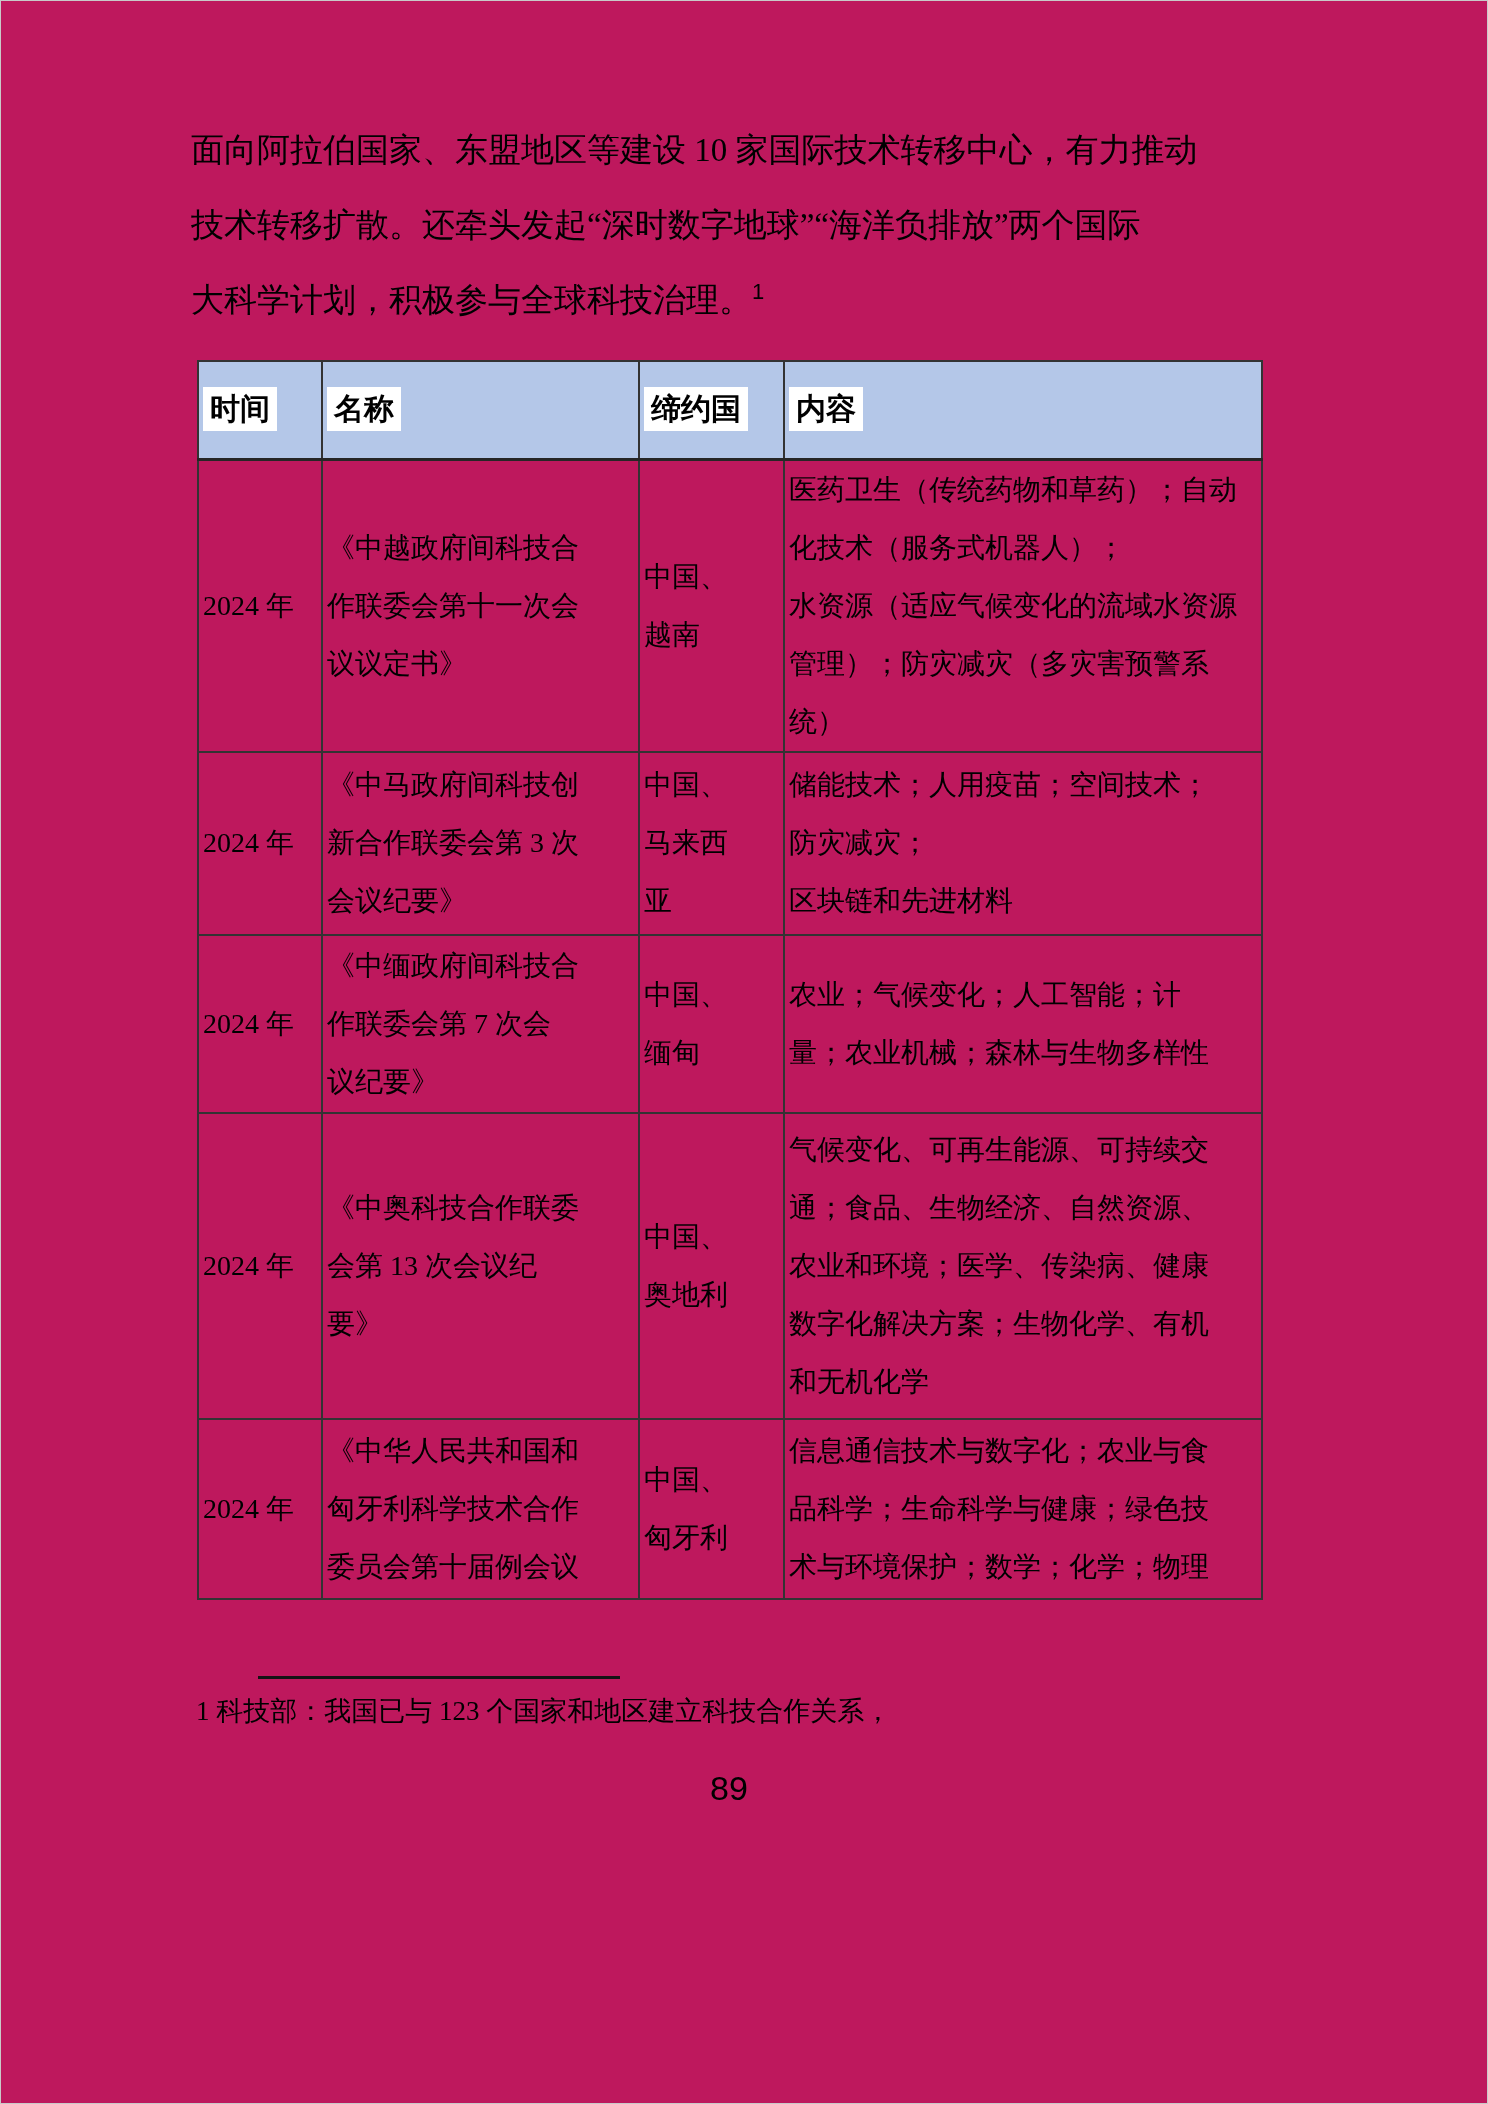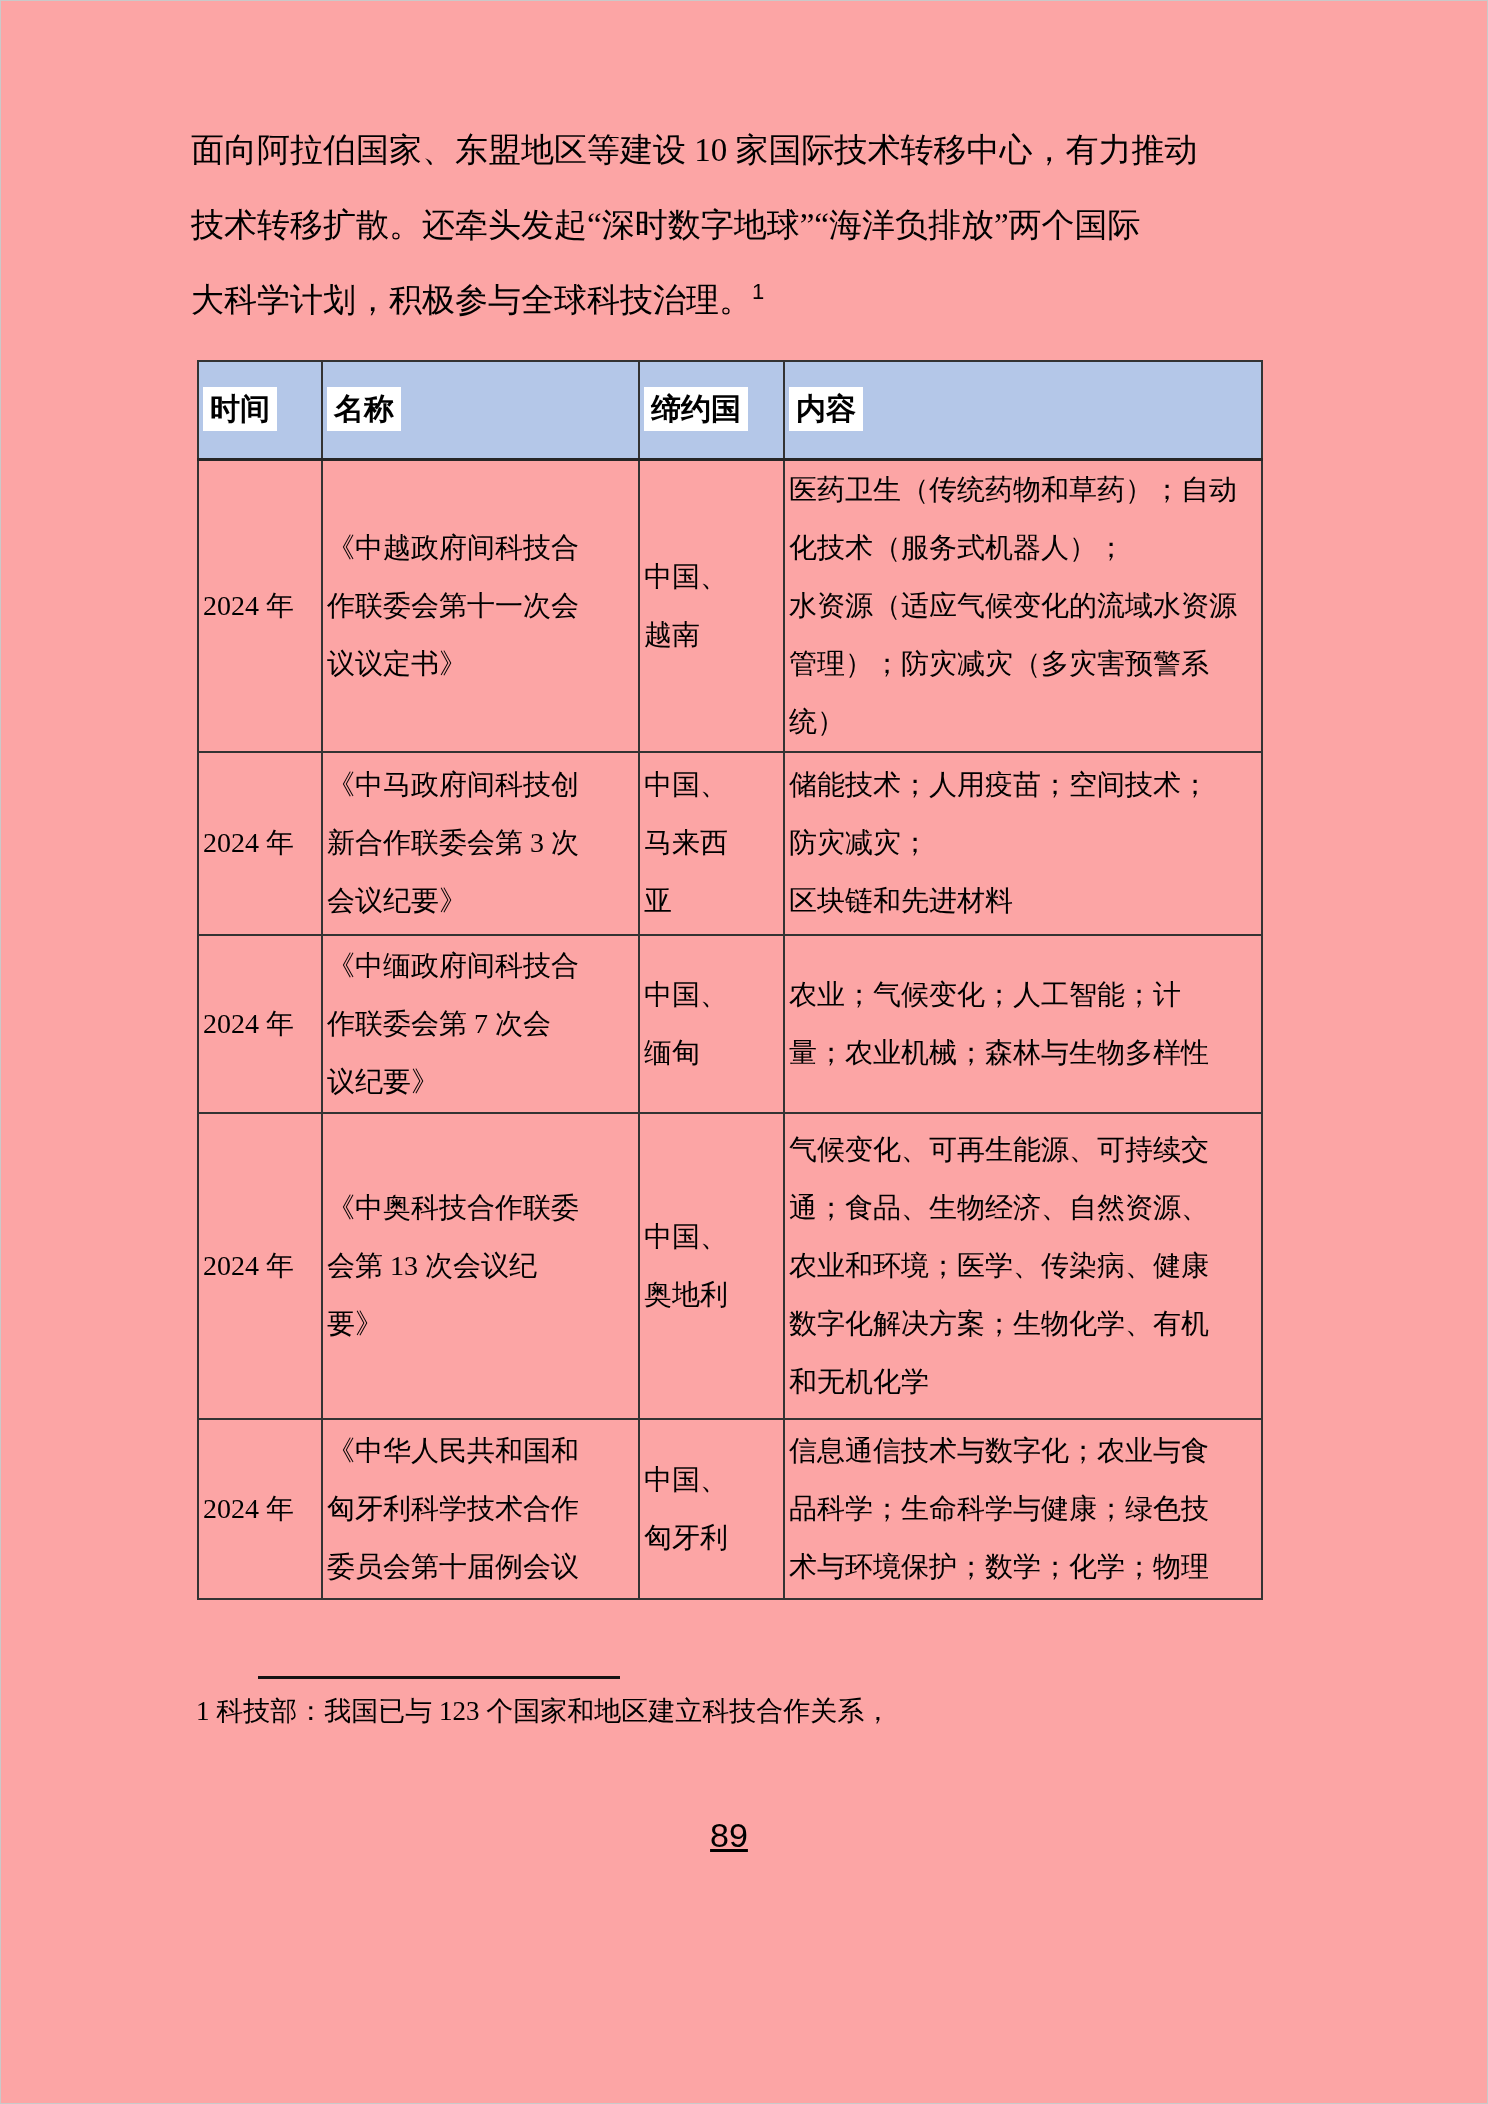--- a/index.html
+++ b/index.html
@@ -1,20 +1,20 @@
 <!DOCTYPE html>
 <html><head>
 <meta charset="utf-8">
 <style>
   html,body{margin:0;padding:0;background:#e9e9e9;}
   .page{
     position:relative;
     width:1488px;height:2104px;
     margin:0 auto;
-    background:#fca5a5;
+    background:#be185d;
     border:1px solid #c9c9c9;
     box-sizing:border-box;
     overflow:hidden;
     font-family:"Liberation Serif","DejaVu Serif",serif;
     color:#000;
   }
   .para{
     margin:112px 190px 0 190px;
     font-size:33px;
     line-height:75px;
@@ -85,27 +85,26 @@
     border-top:3px solid #141414;
   }
   .fn-line2{padding-left:31px;}
   .fn-url{
     color:#000;
     text-decoration:underline;
     font-family:"Liberation Sans","DejaVu Sans",sans-serif;
     font-size:26px;
   }
   .pageno{
-    margin-top:83px;
+    margin-top:36px;
     margin-left:196px;
     width:1064px;
     text-align:center;
     font-size:34px;
     font-family:"Liberation Sans","DejaVu Sans",sans-serif;
-    text-decoration:underline;
   }
 </style>
 </head>
 <body>
 
 <div class="page">
 
   <p class="para"><span>面向阿拉伯国家、东盟地区等建设 10 家国际技术转移中心，有力推动
 技术转移扩散。还牵头发起“深时数字地球”“海洋负排放”两个国际
 大科学计划，积极参与全球科技治理。</span><sup>1</sup></p>

